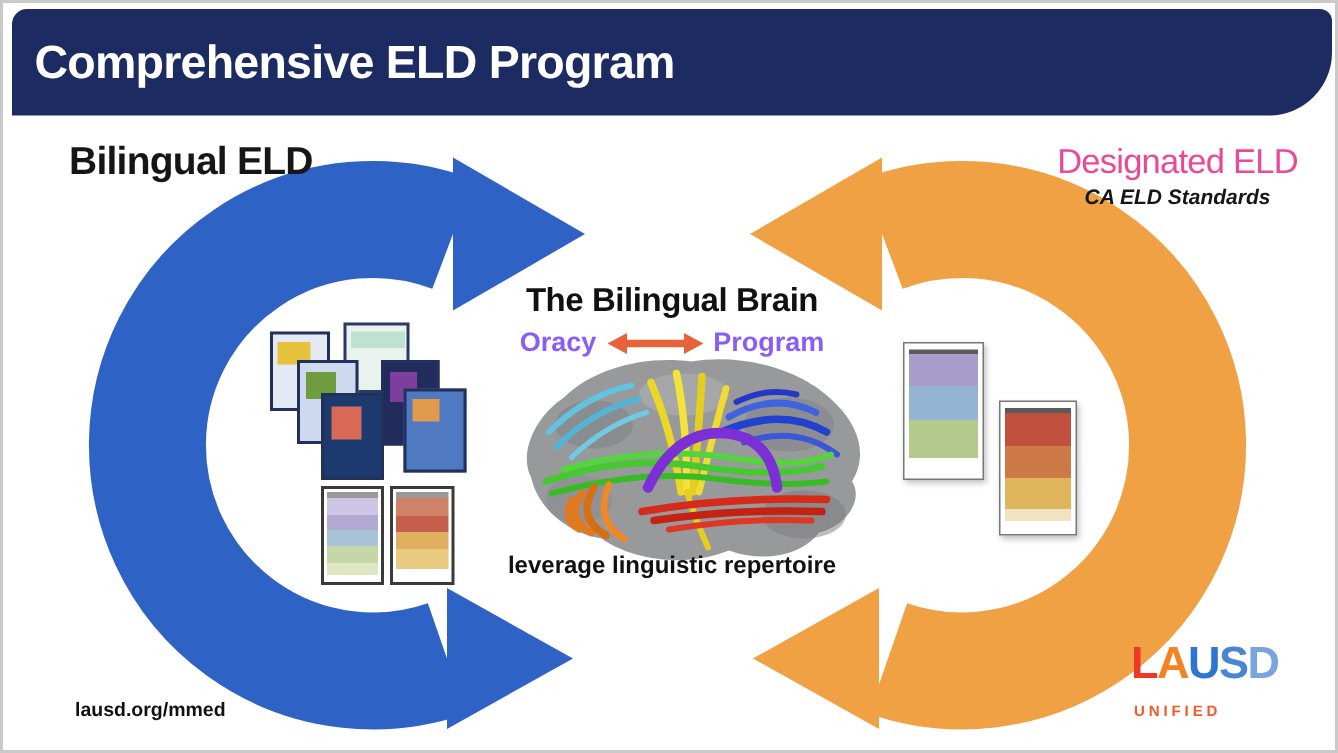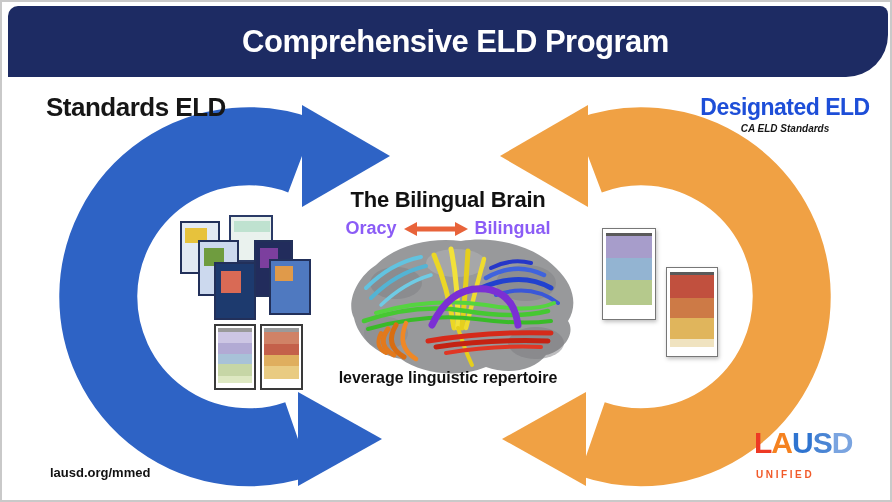--- a/index.html
+++ b/index.html
@@ -4,36 +4,36 @@
 <style>
   * { margin:0; padding:0; box-sizing:border-box; }
   body { background:#e8e8e8; font-family:"Liberation Sans", sans-serif; }
   .slide {
     position:relative; width:892px; height:502px; background:#ffffff;
     border:2px solid #c9c9c9; overflow:hidden;
   }
   
   .header-bar {
     position:absolute; left:6px; top:4px; width:880px; height:71px;
-    background:#1d2b63; border-radius:10px 8px 42px 0;text-align:center;
+    background:#1d2b63; border-radius:10px 8px 42px 0;
   }
   .header-title {
     color:#ffffff; font-size:31px; font-weight:800; letter-spacing:-0.5px;
     line-height:71px; padding-left:15px; white-space:nowrap;
   }
   
   .integrated-block { position:absolute; left:44px; top:90px; z-index:3; }
   .integrated-heading { font-size:26px; font-weight:800; color:#161616; letter-spacing:-0.5px; }
   .integrated-subjects {
     margin-top:6px; font-size:13.5px; font-weight:700; font-style:italic;
     color:#161616; line-height:1.3; white-space:pre-line;
   }
   .designated-block { position:absolute; left:697px; top:92px; width:172px; text-align:center; z-index:3; }
-  .designated-heading { font-size:23px; font-weight:700; color:#1d4ed8; letter-spacing:-0.5px; white-space:nowrap;text-align:center; }
-  .designated-standards { margin-top:2px; font-size:10px; font-weight:700; font-style:italic; color:#161616; }
+  .designated-heading { font-size:23px; font-weight:400; color:#ec4899; letter-spacing:-0.5px; white-space:nowrap;text-align:center; }
+  .designated-standards { margin-top:2px; font-size:14px; font-weight:700; font-style:italic; color:#161616; }
   
   .arrows-svg { position:absolute; left:0; top:0; z-index:1; }
   
   .center-title { position:absolute; left:0; top:185px; width:892px; text-align:center;
     font-size:22px; font-weight:800; color:#111; letter-spacing:-0.3px; z-index:3; }
   .oracy-row { position:absolute; left:0; top:216px; width:892px; display:flex;
     justify-content:center; align-items:center; gap:7px; z-index:3; }
   .oracy-label, .literacy-label { font-size:18px; font-weight:800; color:#8b5cf6; }
   .caption-text { position:absolute; left:0; top:367px; width:892px; text-align:center;
     font-size:16px; font-weight:800; color:#111; z-index:3; }
@@ -95,21 +95,21 @@
       <polygon points="586,103 586,205 498,154" fill="#f0a144"></polygon>
       <polygon points="584,390 584,484 500,437" fill="#f0a144"></polygon>
     </g>
   </svg>
 
   <div class="header-bar">
     <div class="header-title">Comprehensive ELD Program</div>
   </div>
 
   <div class="integrated-block">
-    <div class="integrated-heading">Standards ELD</div>
+    <div class="integrated-heading">Bilingual ELD</div>
   </div>
 
   <div class="designated-block">
     <div class="designated-heading">Designated ELD</div>
     <div class="designated-standards">CA ELD Standards</div>
   </div>
 
   <div class="covers-wrap">
     <div class="cover cover-a">
         <div class="label"></div>
@@ -145,21 +145,21 @@
     </div>
 
   <div class="center-title">The Bilingual Brain</div>
   <div class="oracy-row">
     <span class="oracy-label">Oracy</span>
     <svg width="64" height="16" viewBox="0 0 64 16">
       <line x1="10" y1="8" x2="54" y2="8" stroke="#e8633a" stroke-width="5"></line>
       <polygon points="0,8 13,1 13,15" fill="#e8633a"></polygon>
       <polygon points="64,8 51,1 51,15" fill="#e8633a"></polygon>
     </svg>
-    <span class="literacy-label">Bilingual</span>
+    <span class="literacy-label">Program</span>
   </div>
 
   <div class="brain-wrap">
     <svg width="248" height="150" viewBox="0 0 248 150">
       <path d="M 18 85 C 10 70 20 45 40 32 C 60 12 95 4 125 8 C 160 2 200 14 220 35 C 238 52 242 72 232 88 C 240 100 228 118 210 122 C 198 138 172 142 150 134 C 120 146 85 140 65 126 C 40 122 22 104 18 85 Z" fill="#98999b"></path>
       <ellipse cx="60" cy="50" rx="26" ry="16" fill="#7e7f83" opacity="0.5"></ellipse>
       <ellipse cx="190" cy="50" rx="30" ry="18" fill="#808186" opacity="0.5"></ellipse>
       <ellipse cx="120" cy="30" rx="30" ry="14" fill="#b4b5b8" opacity="0.5"></ellipse>
       <ellipse cx="200" cy="110" rx="28" ry="16" fill="#7b7c80" opacity="0.5"></ellipse>
       <ellipse cx="50" cy="100" rx="22" ry="16" fill="#8b8c90" opacity="0.6"></ellipse>

